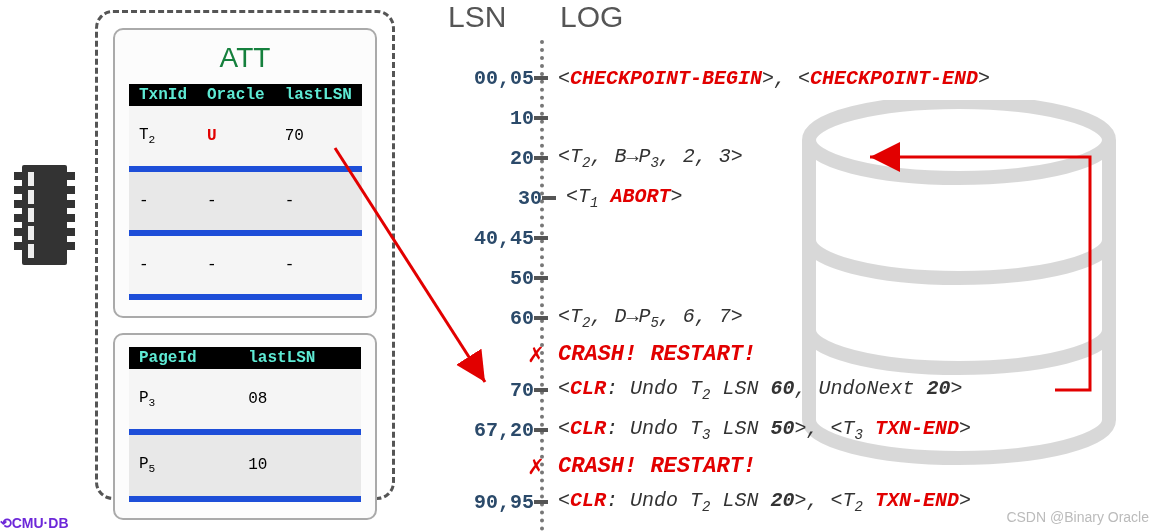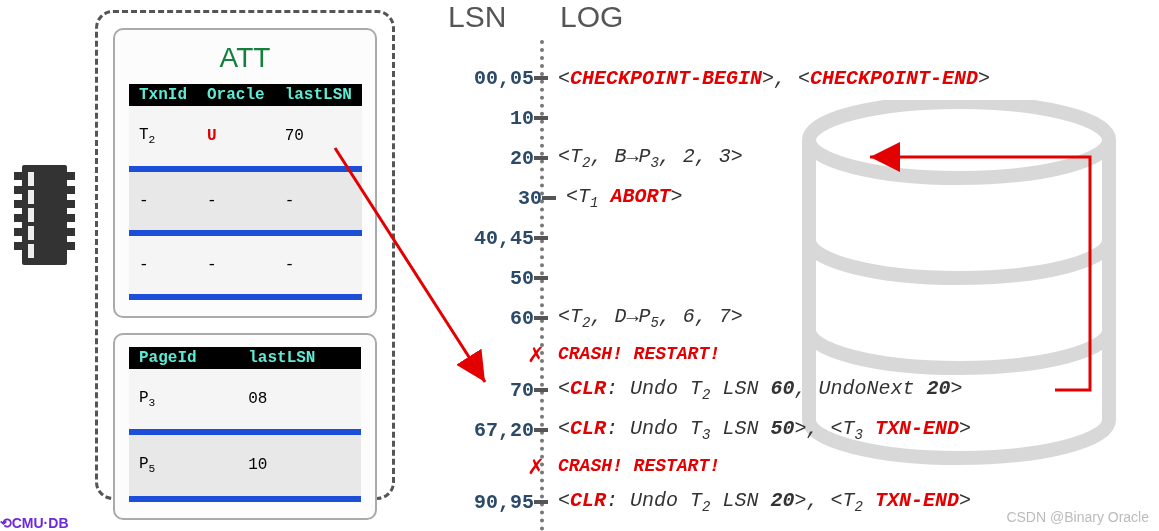--- a/index.html
+++ b/index.html
@@ -120,21 +120,21 @@
     position: absolute;
     left: 558px;
     white-space: nowrap;
     font-style: italic;
   }
   .kw { color: #e20000; font-weight: bold; }
   .crash {
     color: #e20000;
     font-weight: bold;
     font-style: italic;
-    font-size: 18px;
+    font-size: 22px;
   }
   .crash-x {
     position: absolute;
     left: 528px;
     color: #e20000;
     font-weight: bold;
     font-size: 26px;
   }
   .watermark {
     position: absolute;

